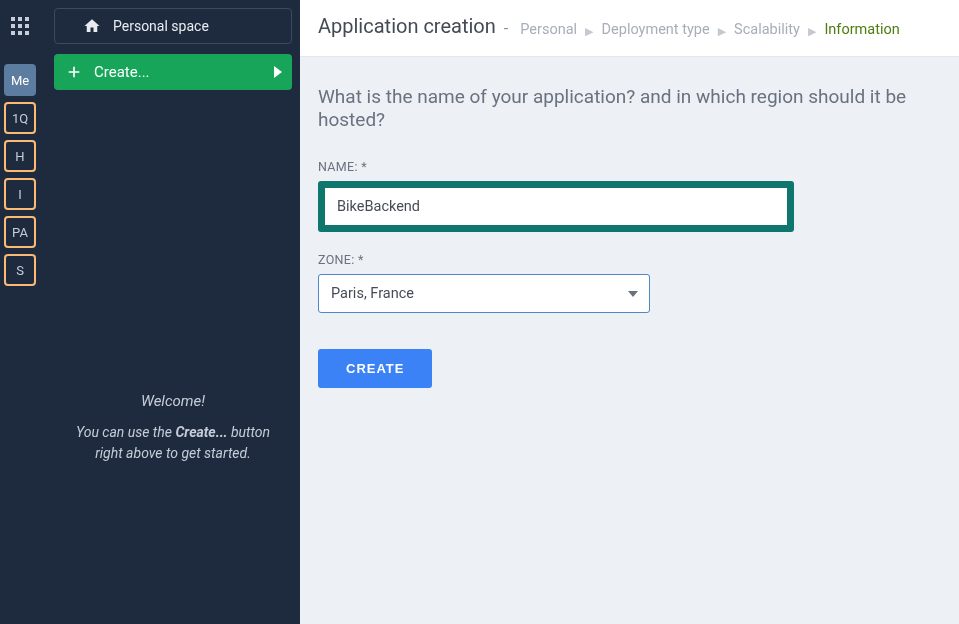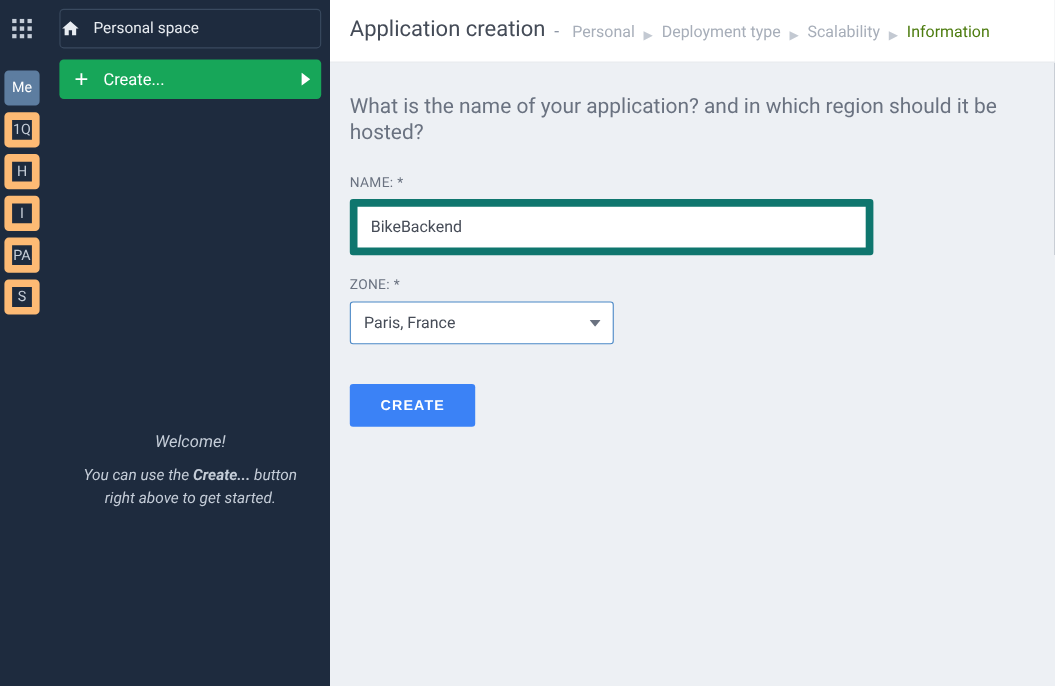--- a/index.html
+++ b/index.html
@@ -29,21 +29,21 @@
       display: flex;
       align-items: center;
       justify-content: center;
       cursor: pointer;
       margin-bottom: 20px;
       margin-top: 6px;
     }
     .rail-item {
       width: 32px;
       height: 32px;
-      border: 7px solid #fdba74;
+      border: 2px solid #fdba74;
       border-radius: 4px;
       color: #c5cdd8;
       font-size: 13px;
       display: flex;
       align-items: center;
       justify-content: center;
       cursor: pointer;
     }
     .rail-item.active {
       background: #5d7da0;
@@ -59,21 +59,21 @@
       display: flex;
       flex-direction: column;
     }
     .personal-space {
       border: 1px solid #3a4a5f;
       border-radius: 4px;
       color: #e8ecf1;
       display: flex;
       align-items: center;
       gap: 12px;
-      padding: 8px 0;
+      padding: 8px 28px;
       font-size: 14px;
       cursor: pointer;
       margin-bottom: 10px;
     }
     .create-btn {
       background: #17a659;
       color: #fff;
       border-radius: 4px;
       display: flex;
       align-items: center;
@@ -150,21 +150,21 @@
       width: 476px;
       padding: 10px 12px;
       border: 7px solid #0f766e;
       border-radius: 3px;
       font-size: 14.5px;
       color: #464c57;
       background: #fff;
       font-family: inherit;
     }
     .select-wrap {
-      width: 240px;
+      width: 332px;
       position: relative;
     }
     .select-input {
       width: 100%;
       padding: 10px 12px;
       border: 1px solid #4b88c6;
       border-radius: 3px;
       font-size: 14.5px;
       color: #464c57;
       background: #fff;

